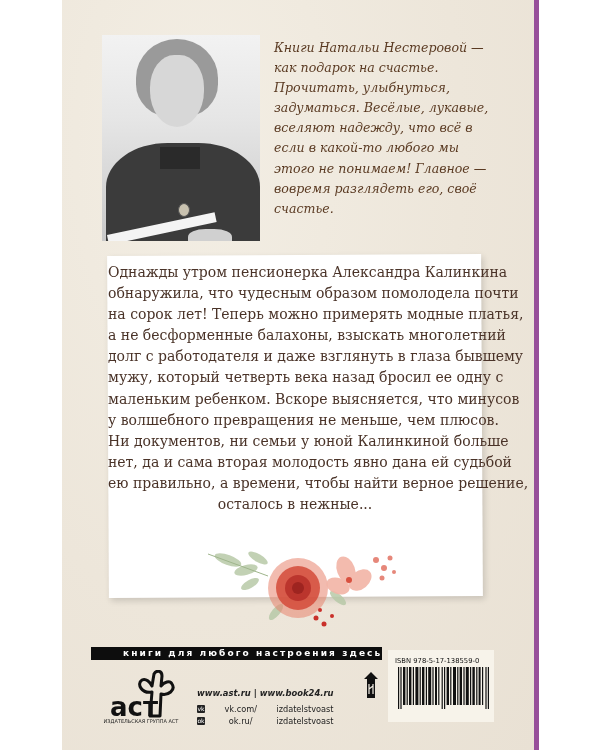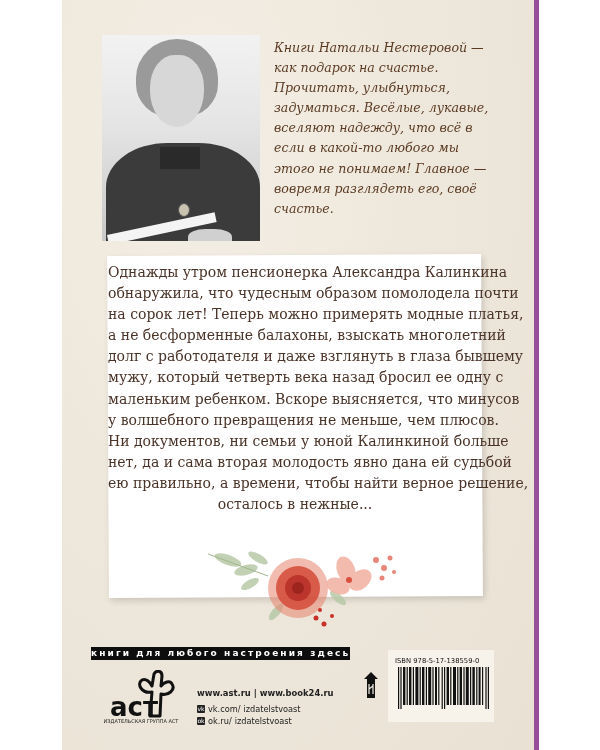--- a/index.html
+++ b/index.html
@@ -34,27 +34,27 @@
   }
   .note-text {
     position:absolute; left:108px; top:262px; width:374px; text-align:center;
     font-family:"DejaVu Serif", serif; font-size:14px; line-height:21.1px; color:#4a3328;
   }
   .note-text div { white-space:nowrap; }
   .flowers { position:absolute; left:198px; top:540px; width:210px; height:90px; }
   .tagline {
     position:absolute; left:91px; top:647px; width:259px; height:13px;
     background:#0d0d0d; color:#ffffff; font-family:"DejaVu Sans", sans-serif; font-weight:bold;
-    font-size:9px; letter-spacing:2.1px; line-height:13px; text-align:center; white-space:nowrap; overflow:hidden;
+    font-size:9px; letter-spacing:2.1px; line-height:13px; text-align:center; white-space:nowrap; overflow:hidden;padding-left:32px;
   }
   .ast-logo { position:absolute; left:104px; top:670px; width:80px; height:52px; }
   .ast-caption { position:absolute; left:96px; top:718px; width:90px; font-family:"DejaVu Sans", sans-serif; font-size:5px; color:#222; text-align:center; white-space:nowrap; }
   .links { position:absolute; left:197px; top:688px; font-family:"DejaVu Sans", sans-serif; color:#222; }
-  .links .web { font-size:8.4px; font-weight:bold; white-space:nowrap; }
-  .links .social { font-size:8.2px; margin-top:6px; display:flex; align-items:center; gap:3px; white-space:nowrap; }
+  .links .web { font-size:8.4px; font-weight:bold; white-space:nowrap;font-style:italic; }
+  .links .social { font-size:8.2px; margin-top:6px; display:flex; align-items:center; gap:3px; white-space:nowrap;justify-content:space-between; }
   .links .social + .social { margin-top:2px; }
   .links .soc-icon { display:inline-block; width:8px; height:8px; background:#222; color:#fff; font-size:6px; line-height:8px; text-align:center; border-radius:1px; }
   .links b { font-weight:normal; }
   .house-icon { position:absolute; left:364px; top:672px; width:14px; height:26px; }
   .barcode-box { position:absolute; left:388px; top:650px; width:106px; height:72px; background:#f7f3ea; }
   .isbn { position:absolute; left:395px; top:657px; font-family:"DejaVu Sans", sans-serif; font-size:6.8px; color:#111; white-space:nowrap; }
   .barcode { position:absolute; left:398px; top:667px; width:92px; height:42px; }
   .barcode-digits { position:absolute; left:391px; top:706px; font-family:"DejaVu Sans", sans-serif; font-size:9.3px; color:#111; white-space:nowrap; letter-spacing:0.4px;margin-top:47px; }
 </style>
 </head>

